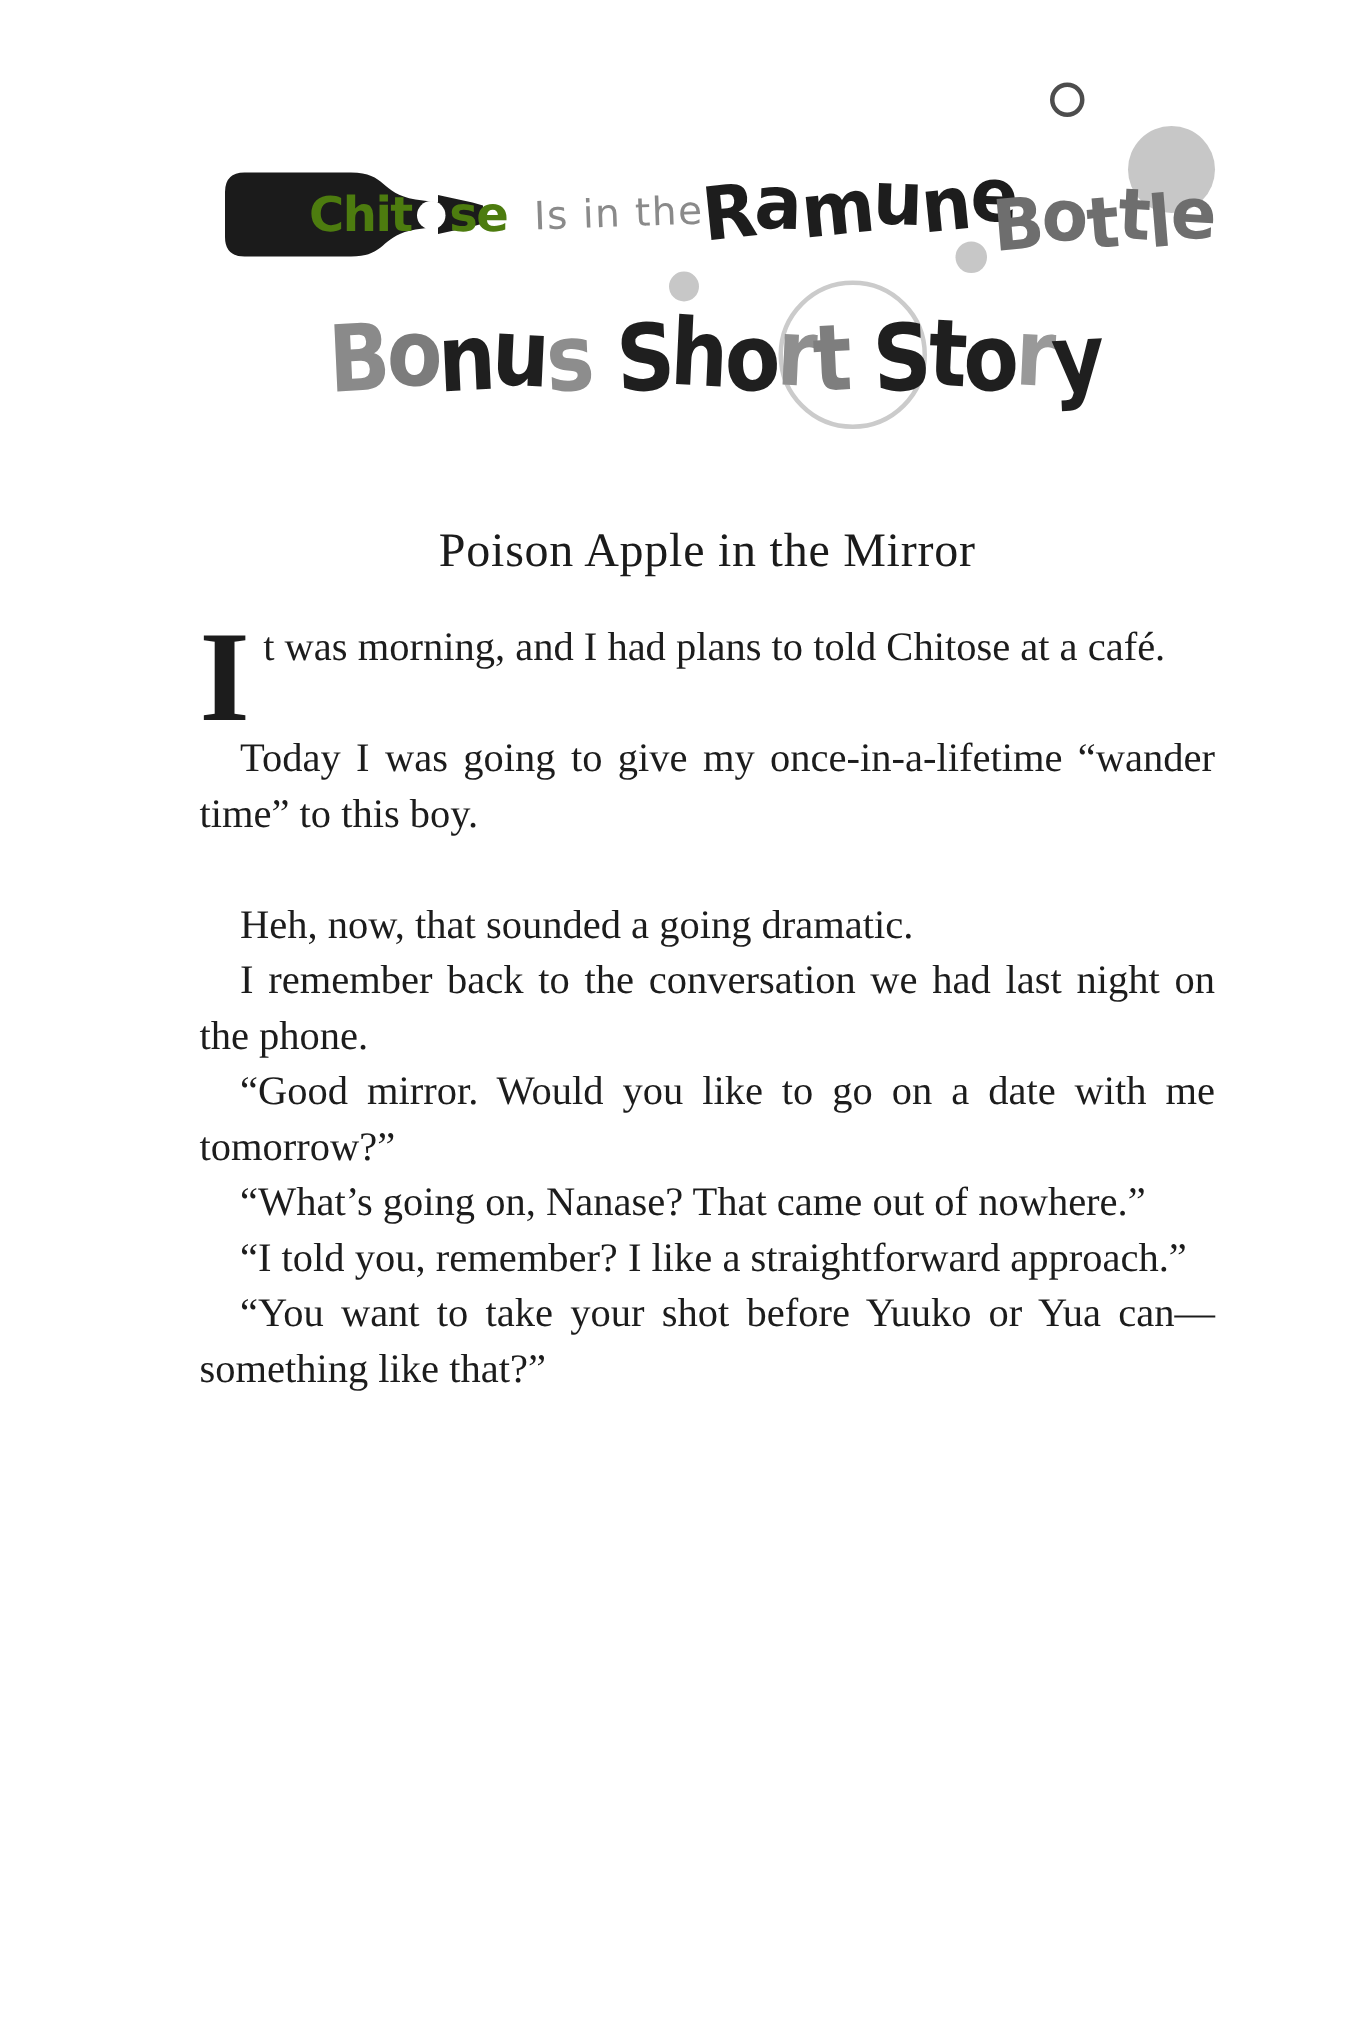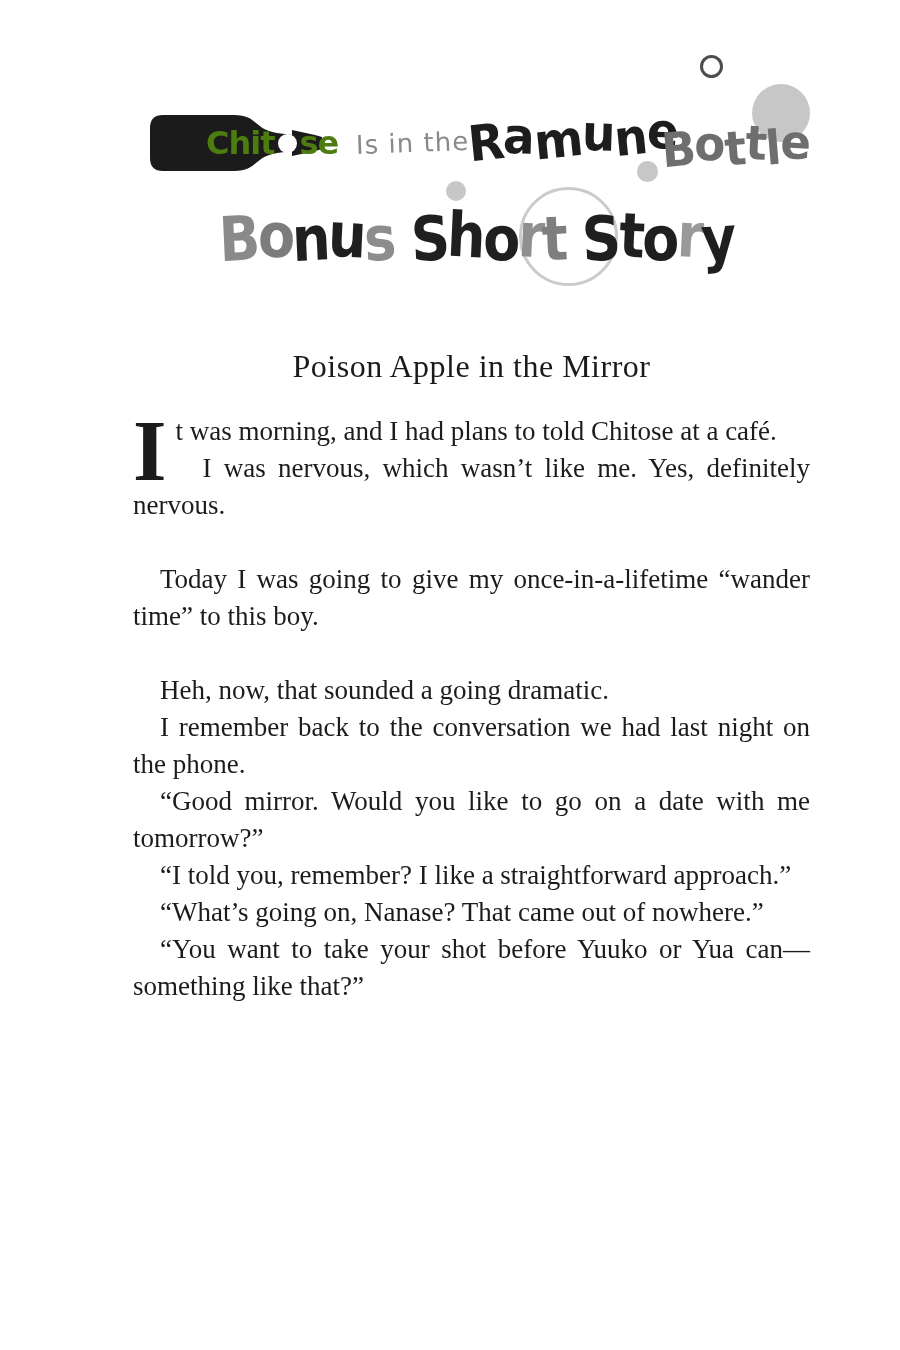--- a/index.html
+++ b/index.html
@@ -95,23 +95,22 @@
       <span class="word"><span class="lt" style="color: rgb(138, 138, 138);">B</span><span class="lt" style="color: rgb(124, 124, 124);">o</span><span class="lt" style="color: rgb(31, 31, 31);">n</span><span class="lt" style="color: rgb(31, 31, 31);">u</span><span class="lt" style="color: rgb(141, 141, 141);">s</span></span>
       <span class="word"><span class="lt" style="color: rgb(31, 31, 31);">S</span><span class="lt" style="color: rgb(31, 31, 31);">h</span><span class="lt" style="color: rgb(31, 31, 31);">o</span><span class="lt" style="color: rgb(143, 143, 143);">r</span><span class="lt" style="color: rgb(126, 126, 126);">t</span></span>
       <span class="word"><span class="lt" style="color: rgb(31, 31, 31);">S</span><span class="lt" style="color: rgb(31, 31, 31);">t</span><span class="lt" style="color: rgb(31, 31, 31);">o</span><span class="lt" style="color: rgb(153, 153, 153);">r</span><span class="lt" style="color: rgb(31, 31, 31);">y</span></span>
     </div>
   </header>
 
   <h1 class="story-title">Poison Apple in the Mirror</h1>
 
   <main class="body-text" style="color: rgb(28, 28, 28);">
     <p class="first"><span class="dropcap">I</span><span>t was morning, and I had plans to told Chitose at a café.</span></p>
-    <p>I was nervous, which wasn’t like me. Yes, definitely nervous.</p>
     <p class="gap">Today I was going to give my once-in-a-lifetime “wander time” to this boy.</p>
     <p class="gap">Heh, now, that sounded a going dramatic.</p>
     <p>I remember back to the conversation we had last night on the phone.</p>
     <p>“Good mirror. Would you like to go on a date with me tomorrow?”</p>
+    <p>“What’s going on, Nanase? That came out of nowhere.”</p>
     <p>“I told you, remember? I like a straightforward approach.”</p>
-    <p>“What’s going on, Nanase? That came out of nowhere.”</p>
     <p>“You want to take your shot before Yuuko or Yua can—something like that?”</p>
   </main>
 
 </div>
 
 </body></html>

